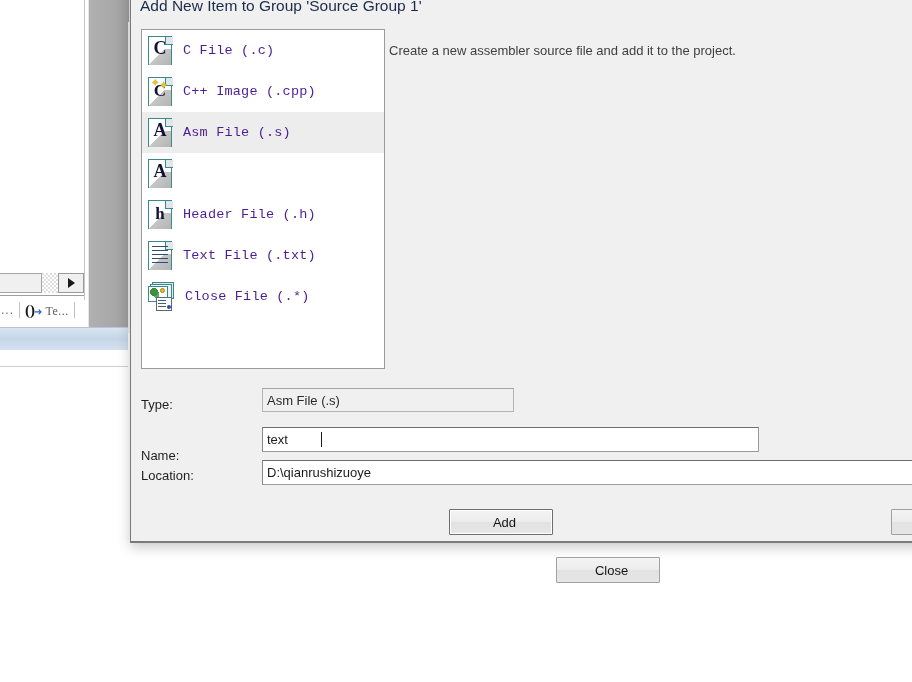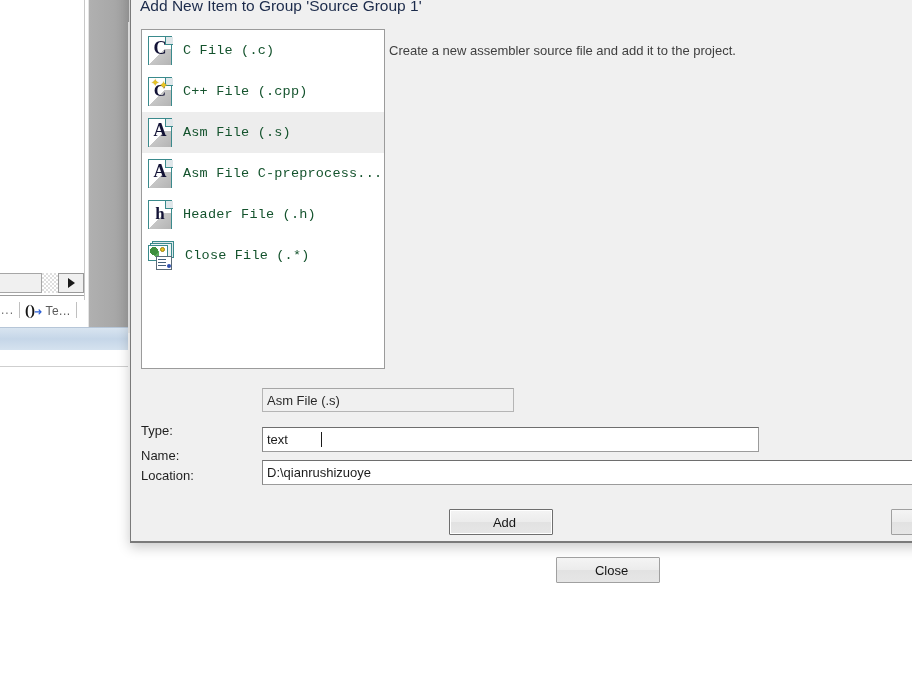--- a/index.html
+++ b/index.html
@@ -115,21 +115,21 @@
     font-family: "Liberation Serif", serif;
   }
   .ide-tab-text .arrowmark {
     color: #2b5fd4;
     font-size: 10px;
     margin-left: -1px;
   }
   .ide-tab-text .lbl {
     color: #5b5b5b;
     font-size: 12px;
-    font-family: Liberation Sans, sans-serif;
+    font-family: Liberation Serif, serif;
     margin-left: 3px;
     letter-spacing: 0.5px;
   }
   .ide-statusbar {
     position: absolute;
     left: 0; top: 327px;
     width: 128px; height: 22px;
     background: linear-gradient(to bottom, #d8e4f0 0%, #c5d6e8 50%, #d5e2ef 100%);
     border-top: 1px solid #b6c6d8;
     border-bottom: 1px solid #9fb0c4;
@@ -182,21 +182,21 @@
     align-items: center;
     padding-left: 6px;
     box-sizing: border-box;
   }
   .list-row.selected {
     background: #ededed;
   }
   .list-row-label {
     font-family: "Liberation Mono", "DejaVu Sans Mono", monospace;
     font-size: 13.5px;
-    color: #14532d;
+    color: #4c1d95;
     margin-left: 9px;
     white-space: nowrap;
     letter-spacing: 0.2px;
   }
   .file-icon {
     width: 26px;
     height: 30px;
     position: relative;
     flex: 0 0 auto;
   }
@@ -448,74 +448,82 @@
 
     <div class="list-row">
       <span class="file-icon">
         <span class="page"></span>
           <span class="shade"></span>
           <span class="fold"></span>
         <span class="glyph lower">C</span>
         <span class="spark s1">✦</span>
           <span class="spark s2">✦</span>
       </span>
-      <span class="list-row-label">C++ File (.cpp)</span>
+      <span class="list-row-label">C++ Image (.cpp)</span>
     </div>
 
     <div class="list-row selected">
       <span class="file-icon">
         <span class="page"></span>
           <span class="shade"></span>
           <span class="fold"></span>
         <span class="glyph">A</span>
       </span>
       <span class="list-row-label">Asm File (.s)</span>
     </div>
 
     <div class="list-row">
       <span class="file-icon">
         <span class="page"></span>
           <span class="shade"></span>
           <span class="fold"></span>
         <span class="glyph">A</span>
       </span>
-      <span class="list-row-label">Asm File C-preprocess...</span>
     </div>
 
     <div class="list-row">
       <span class="file-icon">
         <span class="page"></span>
           <span class="shade"></span>
           <span class="fold"></span>
         <span class="glyph lower">h</span>
       </span>
       <span class="list-row-label">Header File (.h)</span>
     </div>
 
+    <div class="list-row">
+      <span class="file-icon">
+        <span class="page"></span>
+          <span class="shade"></span>
+          <span class="fold"></span>
+        <span class="lines"></span>
+      </span>
+      <span class="list-row-label">Text File (.txt)</span>
+    </div>
 
     <div class="list-row">
       <span class="img-icon">
         <span class="back"></span>
           <span class="mid"></span>
           <span class="front"></span>
         <span class="tree"></span>
           <span class="sun"></span>
         <span class="sheet"></span>
           <span class="sheet-lines"></span>
           <span class="dot"></span>
       </span>
       <span class="list-row-label">Close File (.*)</span>
     </div>
 
 
   </div>
 
   <div class="description">Create a new assembler source file and add it to the project.</div>
 
-  <div class="form-label" style="left:10px; top:418px;margin-top:26px;">Type:</div>
+  <div class="form-label" style="left:10px; top:418px;">Type:</div>
   <div class="field readonly" style="left:131px; top:409px; width:252px; height:24px;">Asm File (.s)</div>
 
   <div class="form-label" style="left:10px; top:457px;margin-top:12px;">Name:</div>
   <div class="field" style="left:131px; top:448px; width:497px; height:25px;gap:32px;">
     <span>text</span>
       <span class="caret"></span>
   </div>
 
   <div class="form-label" style="left:10px; top:489px;">Location:</div>
   <div class="field" style="left:131px; top:481px; width:667px; height:25px;">D:\qianrushizuoye</div>

